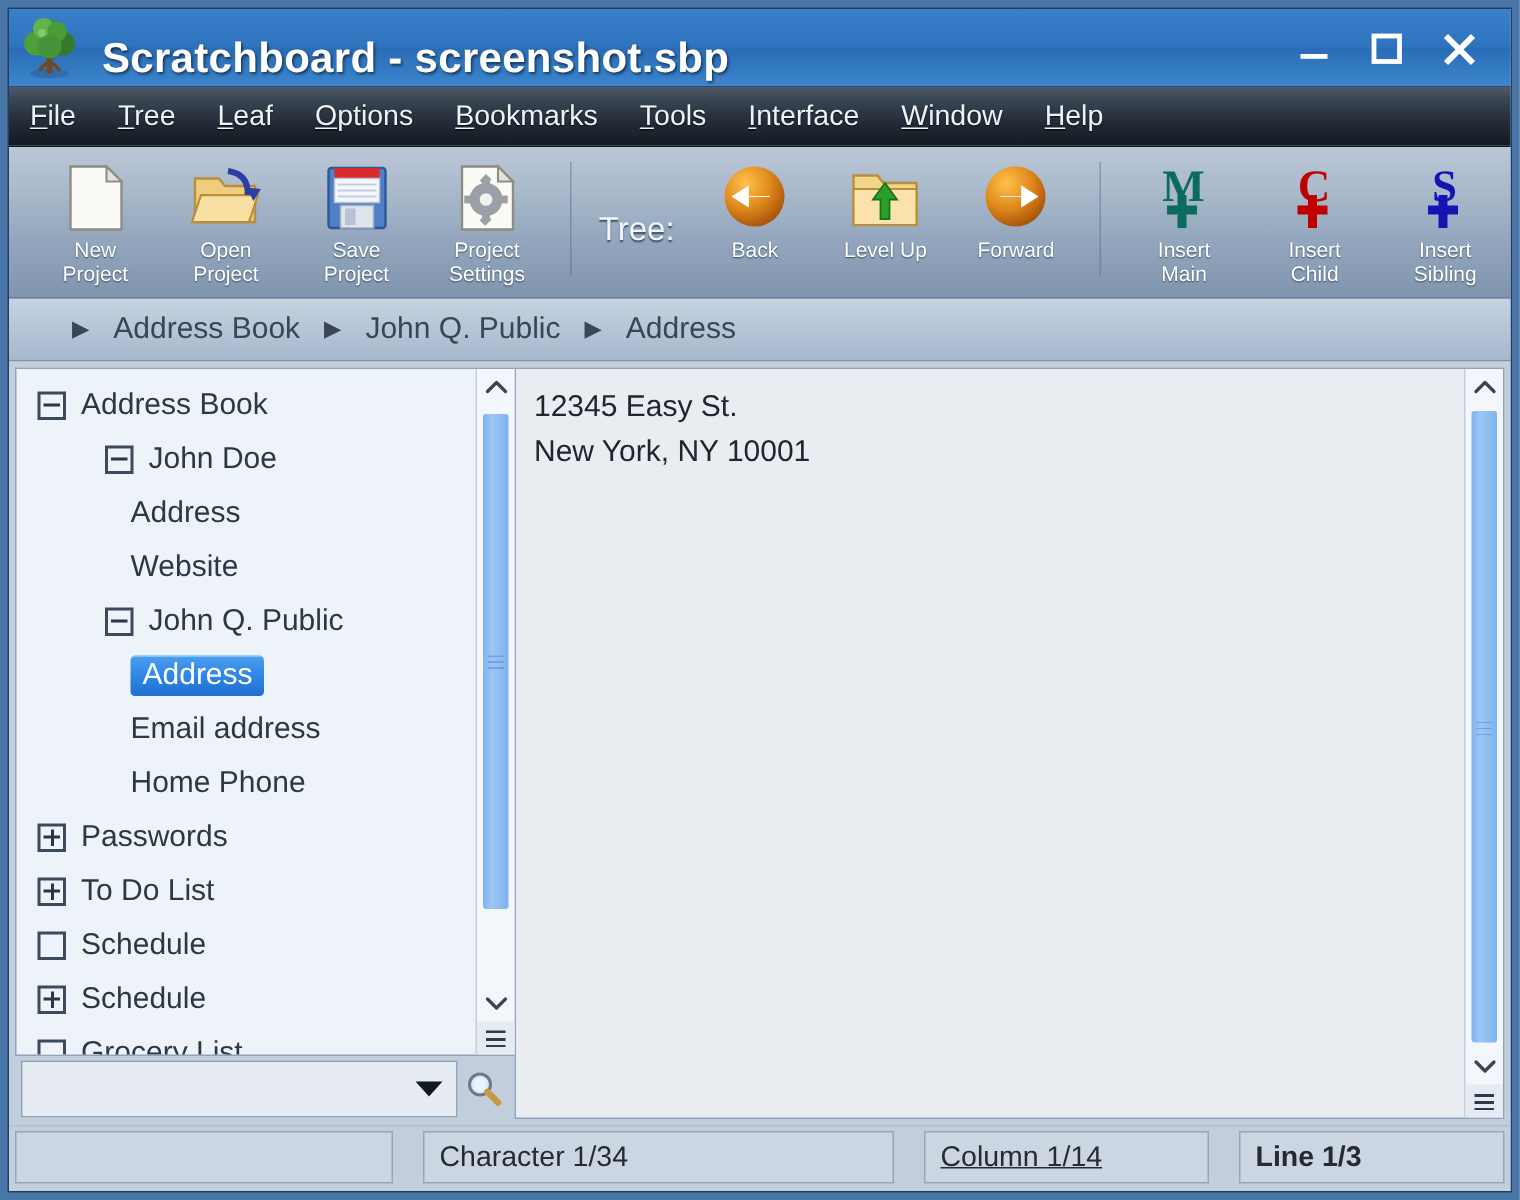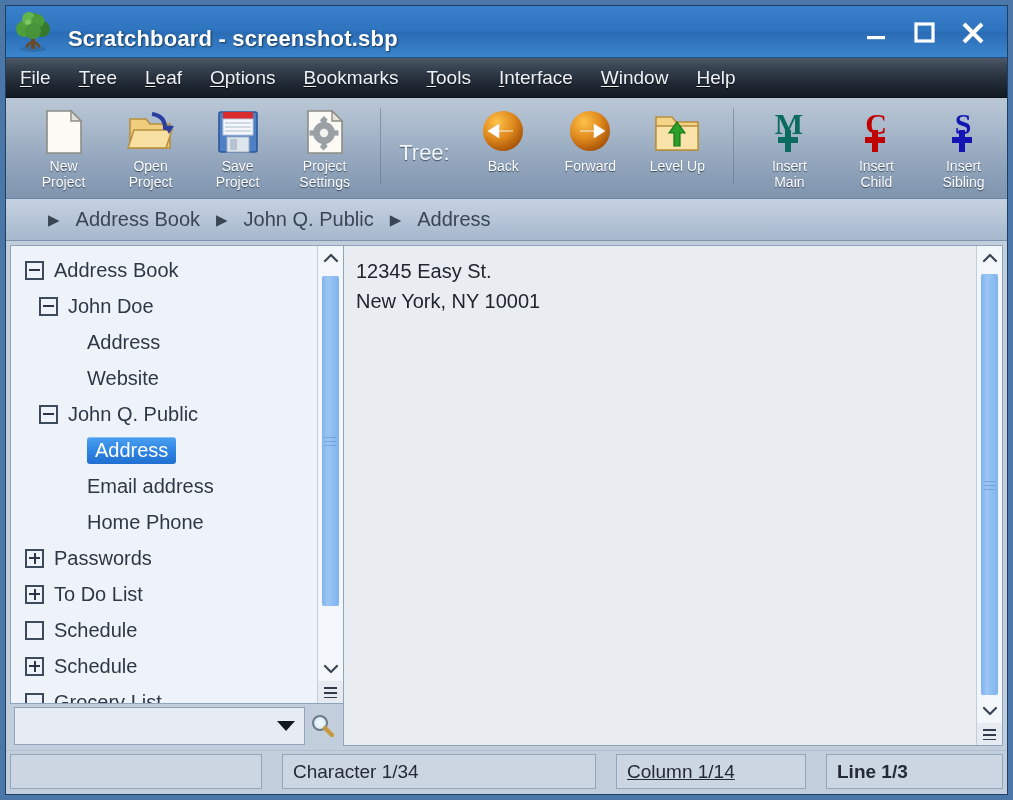--- a/index.html
+++ b/index.html
@@ -32,21 +32,21 @@
   }
   #app-icon {
     width: 46px; height: 46px;
     margin-left: 4px;
     position: relative;
     flex: 0 0 auto;
   }
   #titletext {
     margin-left: 12px;
     color: #ffffff;
-    font-size: 22px;
+    font-size: 28px;
     font-weight: bold;
     text-shadow: 1px 1px 2px rgba(0,0,0,.55);
     white-space: nowrap;
     letter-spacing: .2px;
     margin-top: 14px;
   }
   #wincontrols {
     margin-left: auto;
     display: flex; align-items: center;
     gap: 22px;
@@ -203,21 +203,21 @@
   }
   .tbox.empty::before, .tbox.empty::after { display: none; }
   .tlabel { font-size: 20px; color: #2e3845; }
   .tnode.selected .tlabel {
     background: linear-gradient(to bottom, #4b9ff0 0%, #2f86e4 50%, #1f6fd0 100%);
     color: #ffffff;
     padding: 2px 8px;
     border-radius: 3px;
     box-shadow: inset 0 1px 0 rgba(255,255,255,.35);
   }
-  .indent1 { padding-left: 28px; }
+  .indent1 { padding-left: 59px; }
   .indent2 { padding-left: 76px; }
 
   
   #searchrow {
     height: 46px;
     background: #c3cedc;
     display: flex; align-items: center;
     padding: 3px 4px 5px 4px;
     flex: 0 0 auto;
   }
@@ -483,44 +483,44 @@
           </defs>
           <circle cx="24" cy="23" r="20" fill="url(#orbA)"></circle>
           <path d="M34 23 h-14 v-7 l-11 7 l11 7 v-7 z" fill="#ffffff" stroke="#f3f3f3" stroke-width=".6"></path>
         </svg>
       </div>
       <div class="tb-lbl">Back</div>
     </div>
 
     <div class="tb-btn">
       <div class="tb-ico">
+        <svg width="50" height="48" viewBox="0 0 50 48">
+          <path d="M4 9 h16 l4 5 h22 v28 h-42 z" fill="#f4d489" stroke="#b78f3e" stroke-width="1.6"></path>
+          <path d="M4 18 h42 v24 h-42 z" fill="#f9e3ab" stroke="#b78f3e" stroke-width="1.4"></path>
+          <path d="M25 14 l8 11 h-5 v13 h-6 v-13 h-5 z" fill="#2aa02a" stroke="#157515" stroke-width="1.2"></path>
+        </svg>
+      </div>
+      <div class="tb-lbl">Level Up</div>
+    </div>
+
+    <div class="tb-btn">
+      <div class="tb-ico">
         <svg width="48" height="48" viewBox="0 0 48 48">
           <defs>
             <radialGradient id="orbB" cx="35%" cy="28%" r="75%">
               <stop offset="0%" stop-color="#ffc24a"></stop>
               <stop offset="55%" stop-color="#e08a1d"></stop>
               <stop offset="100%" stop-color="#a85408"></stop>
             </radialGradient>
           </defs>
           <circle cx="24" cy="23" r="20" fill="url(#orbB)"></circle>
           <path d="M14 23 h14 v-7 l11 7 l-11 7 v-7 z" fill="#ffffff" stroke="#f3f3f3" stroke-width=".6"></path>
         </svg>
       </div>
       <div class="tb-lbl">Forward</div>
-    </div>
-
-    <div class="tb-btn">
-      <div class="tb-ico">
-        <svg width="50" height="48" viewBox="0 0 50 48">
-          <path d="M4 9 h16 l4 5 h22 v28 h-42 z" fill="#f4d489" stroke="#b78f3e" stroke-width="1.6"></path>
-          <path d="M4 18 h42 v24 h-42 z" fill="#f9e3ab" stroke="#b78f3e" stroke-width="1.4"></path>
-          <path d="M25 14 l8 11 h-5 v13 h-6 v-13 h-5 z" fill="#2aa02a" stroke="#157515" stroke-width="1.2"></path>
-        </svg>
-      </div>
-      <div class="tb-lbl">Level Up</div>
     </div>
 
     <div class="tb-sep"></div>
 
     <div class="tb-btn">
       <div class="tb-ico">
         <svg width="44" height="48" viewBox="0 0 44 48">
           <text x="22" y="26" font-family="Liberation Serif, serif" font-size="30" font-weight="bold" fill="#0b6b5e" text-anchor="middle">M</text>
           <rect x="18" y="22" width="6" height="22" fill="#0b6b5e"></rect>
           <rect x="11" y="29" width="20" height="6" fill="#0b6b5e"></rect>

